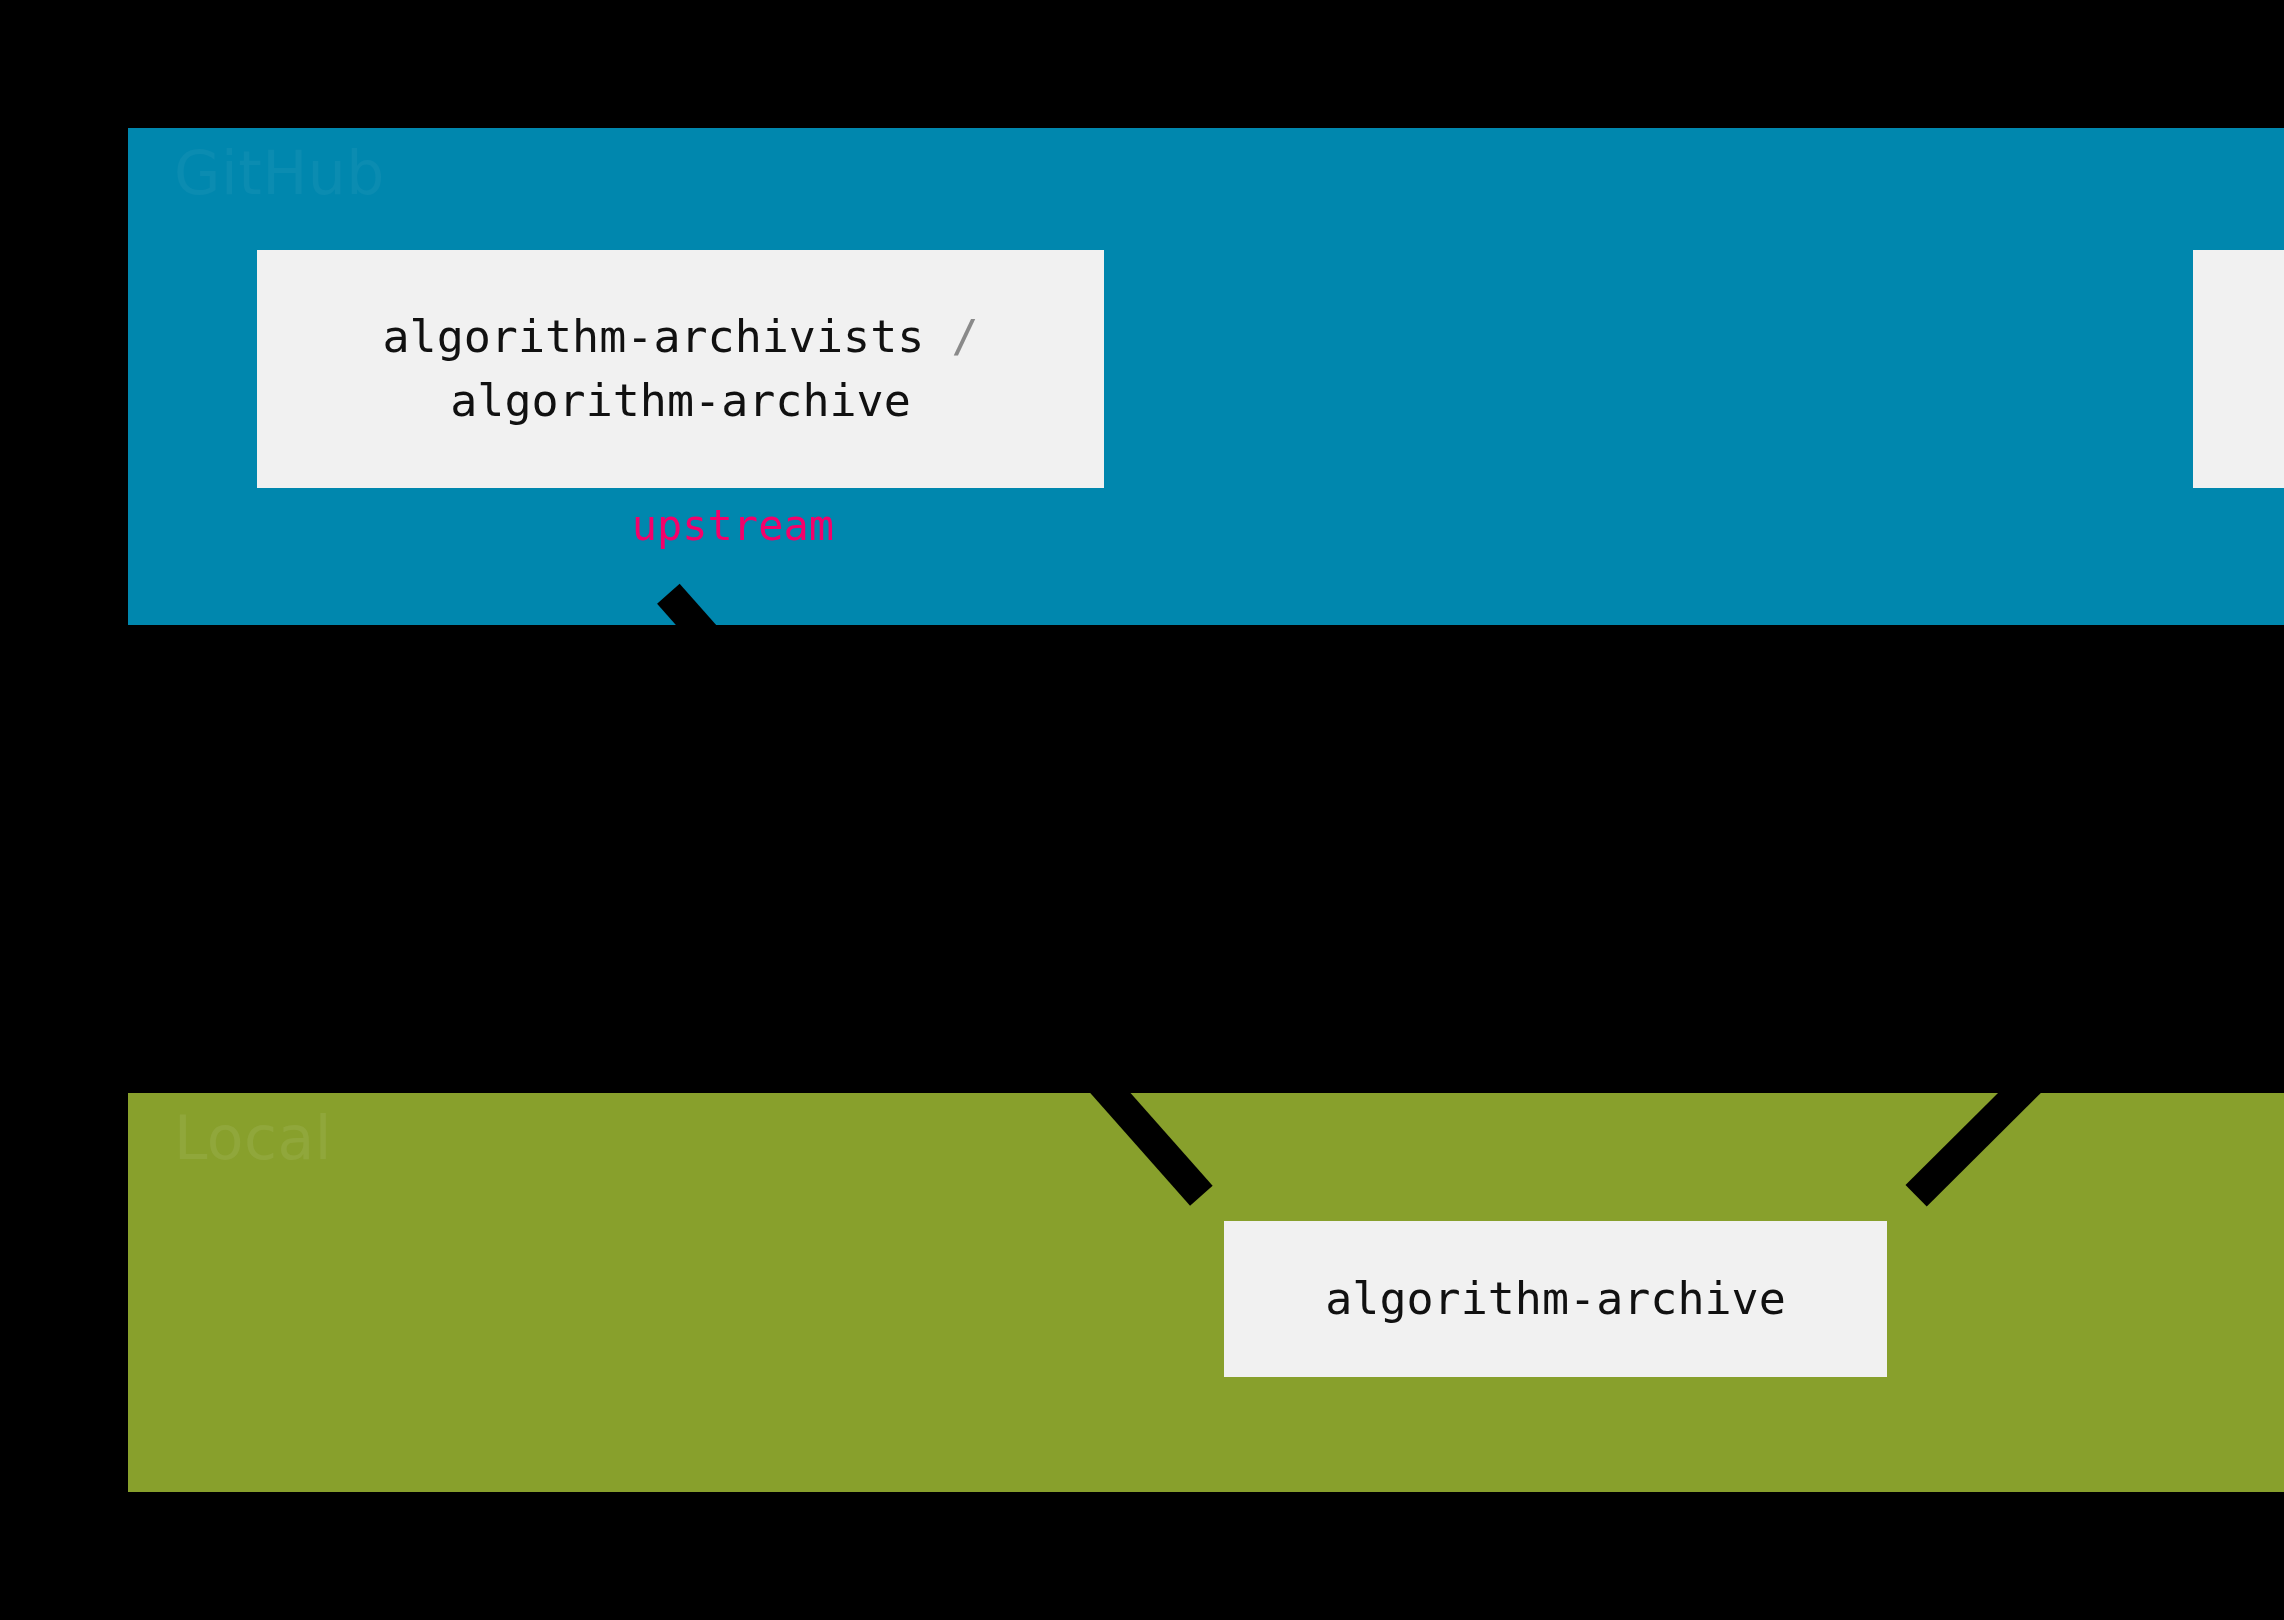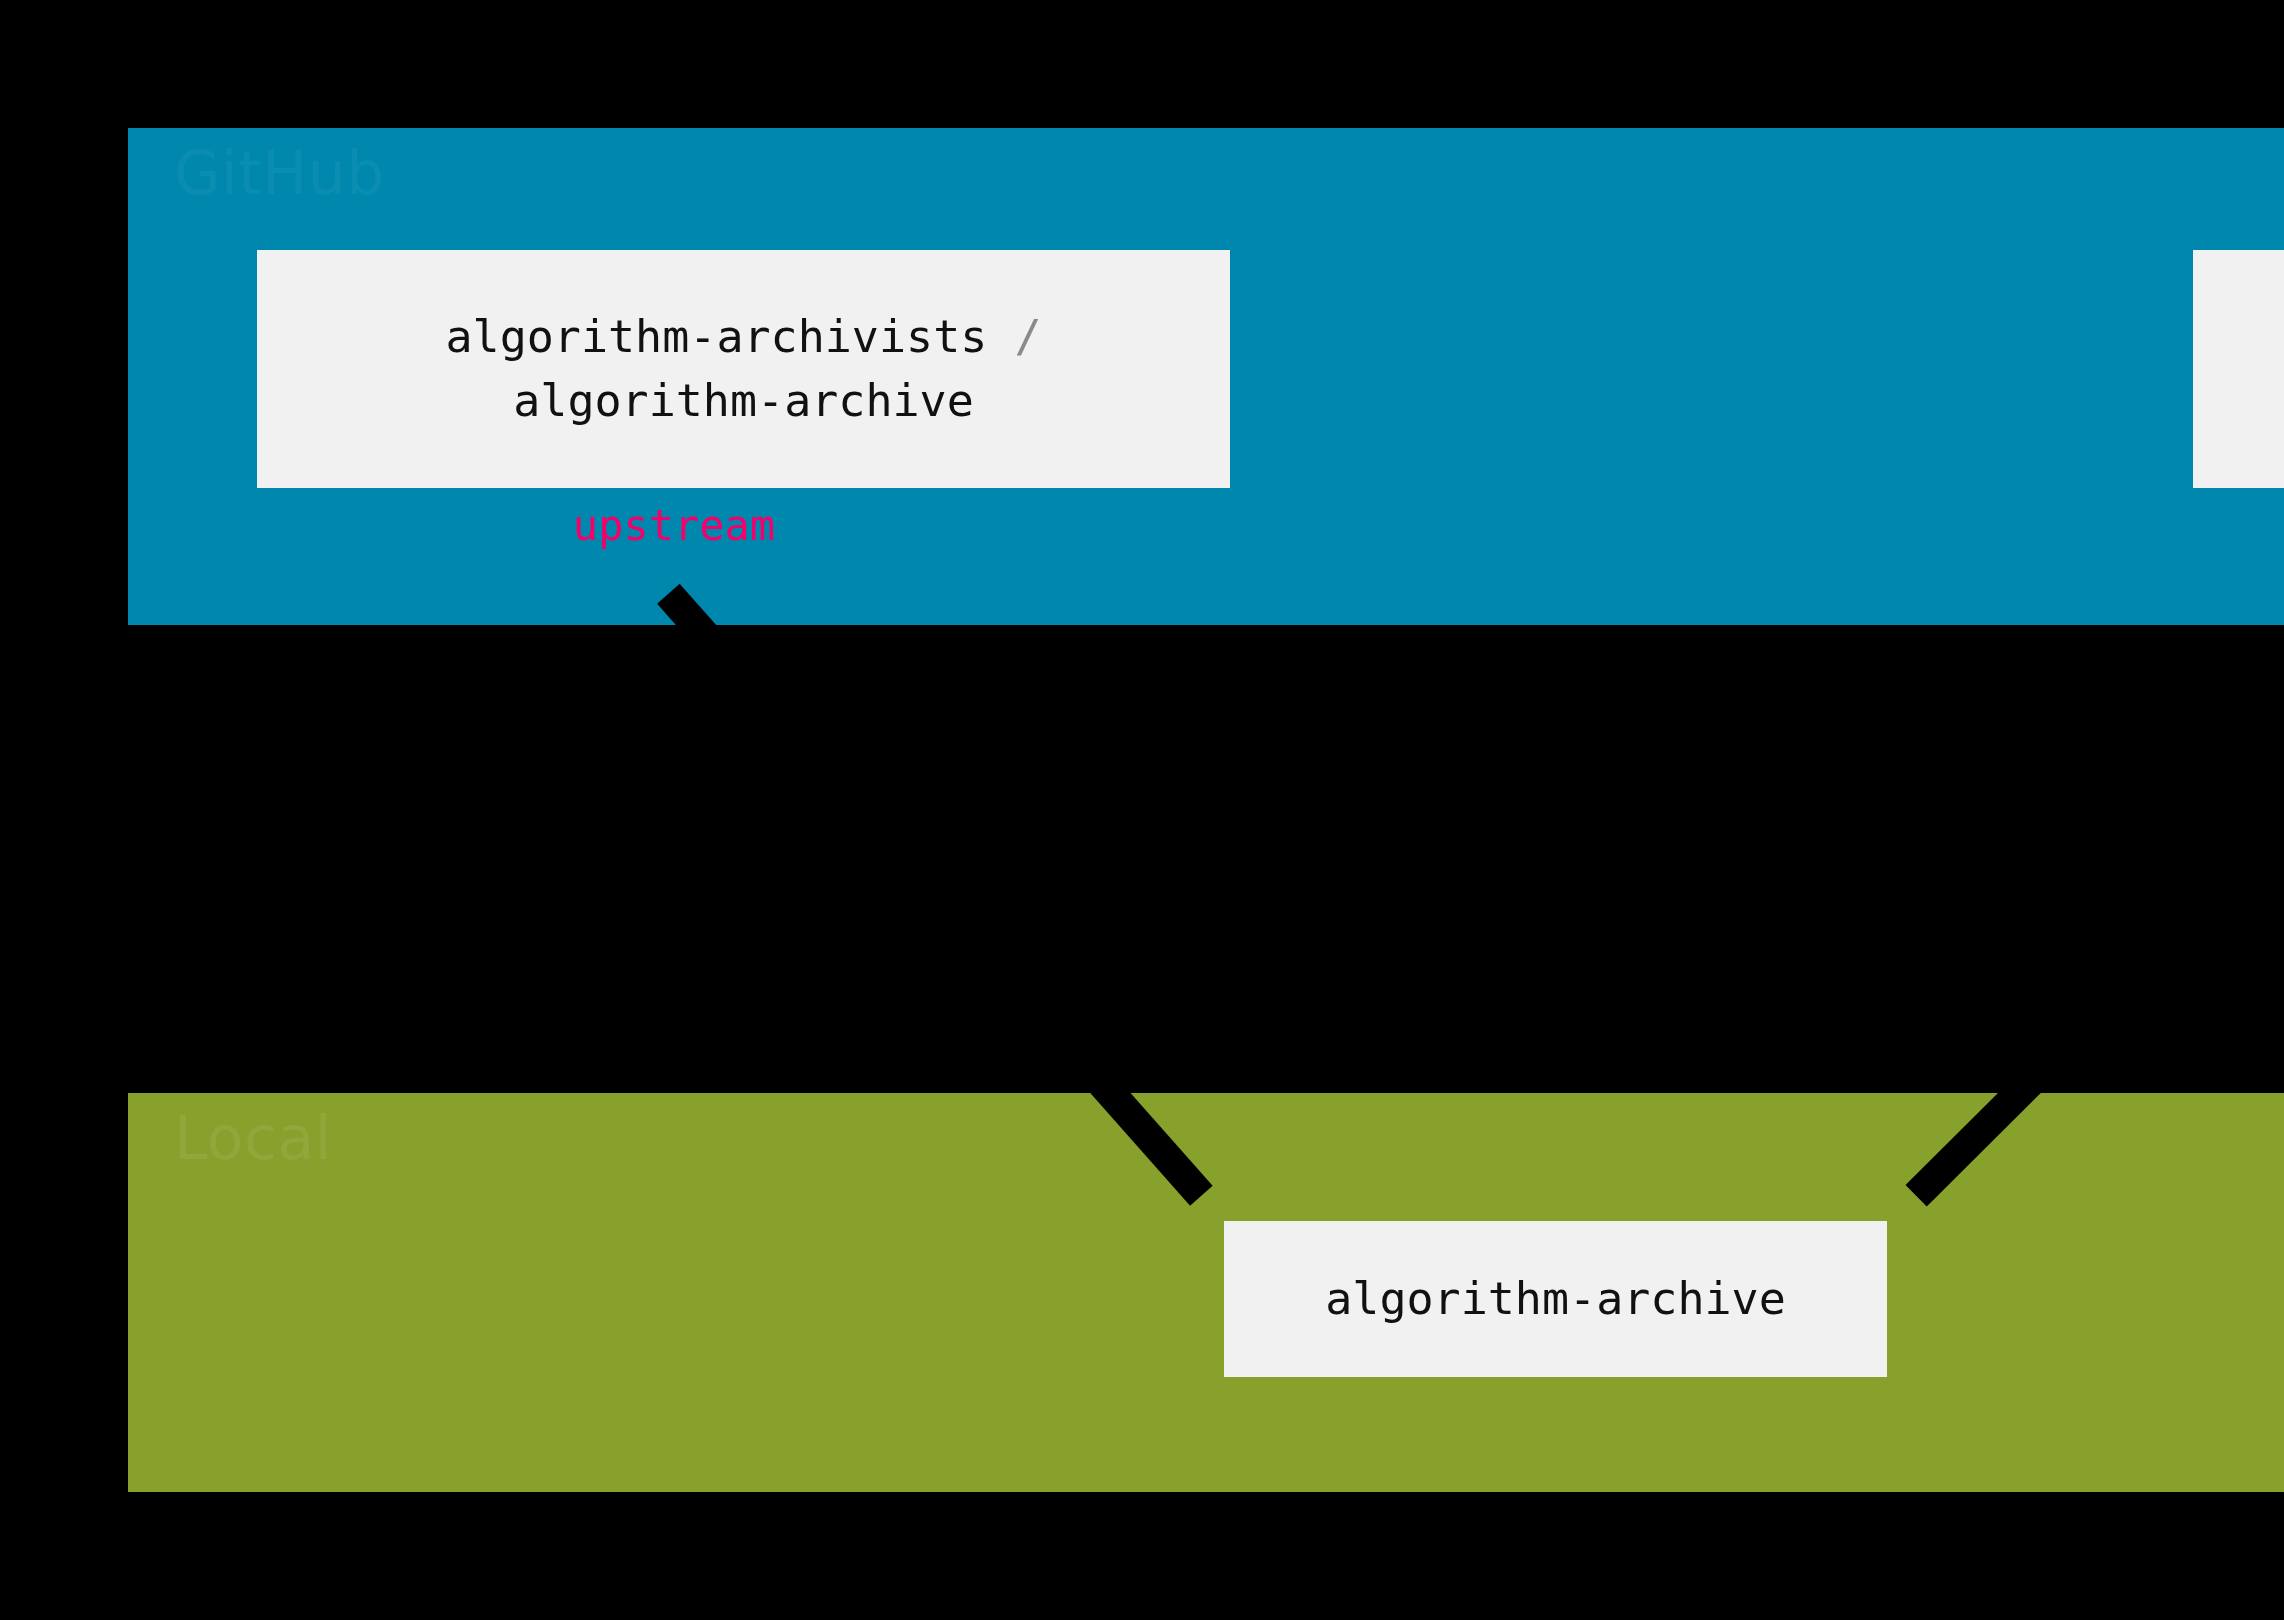--- a/index.html
+++ b/index.html
@@ -90,21 +90,21 @@
   .node-line {
     display: block;
   }
   .slash {
     color: #8A8A8A;
   }
 
   #upstream-box {
     left: 257px;
     top: 250px;
-    width: 973px;
+    width: 847px;
     height: 238px;
   }
   #origin-box {
     left: 2193px;
     top: 250px;
     width: 665px;
     height: 238px;
   }
   #local-box {
     left: 1224px;
@@ -114,21 +114,21 @@
   }
 
   
   .remote-name {
     position: absolute;
     color: #F5006A;
     font-family: "DejaVu Sans Mono", monospace;
     font-size: 42px;
     line-height: 1;
     white-space: nowrap;
-    text-align: center;
+    text-align: right;
   }
   #upstream-label {
     left: 514px;
     top: 505px;
     width: 320px;
   }
 </style>
 </head>
 <body>
 

